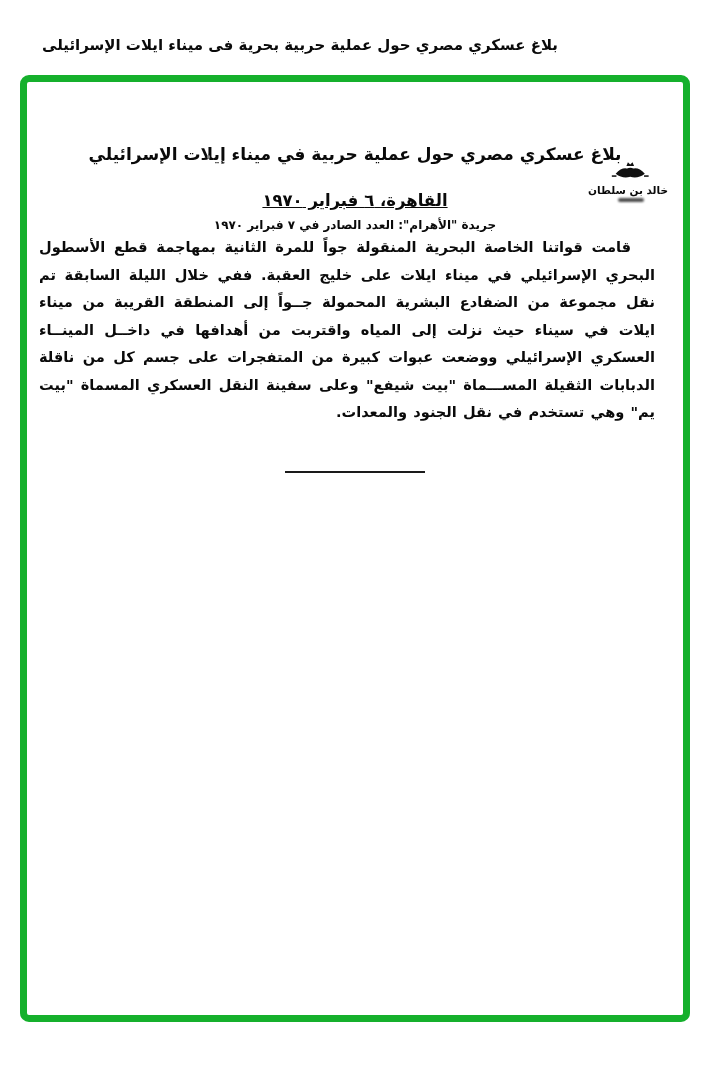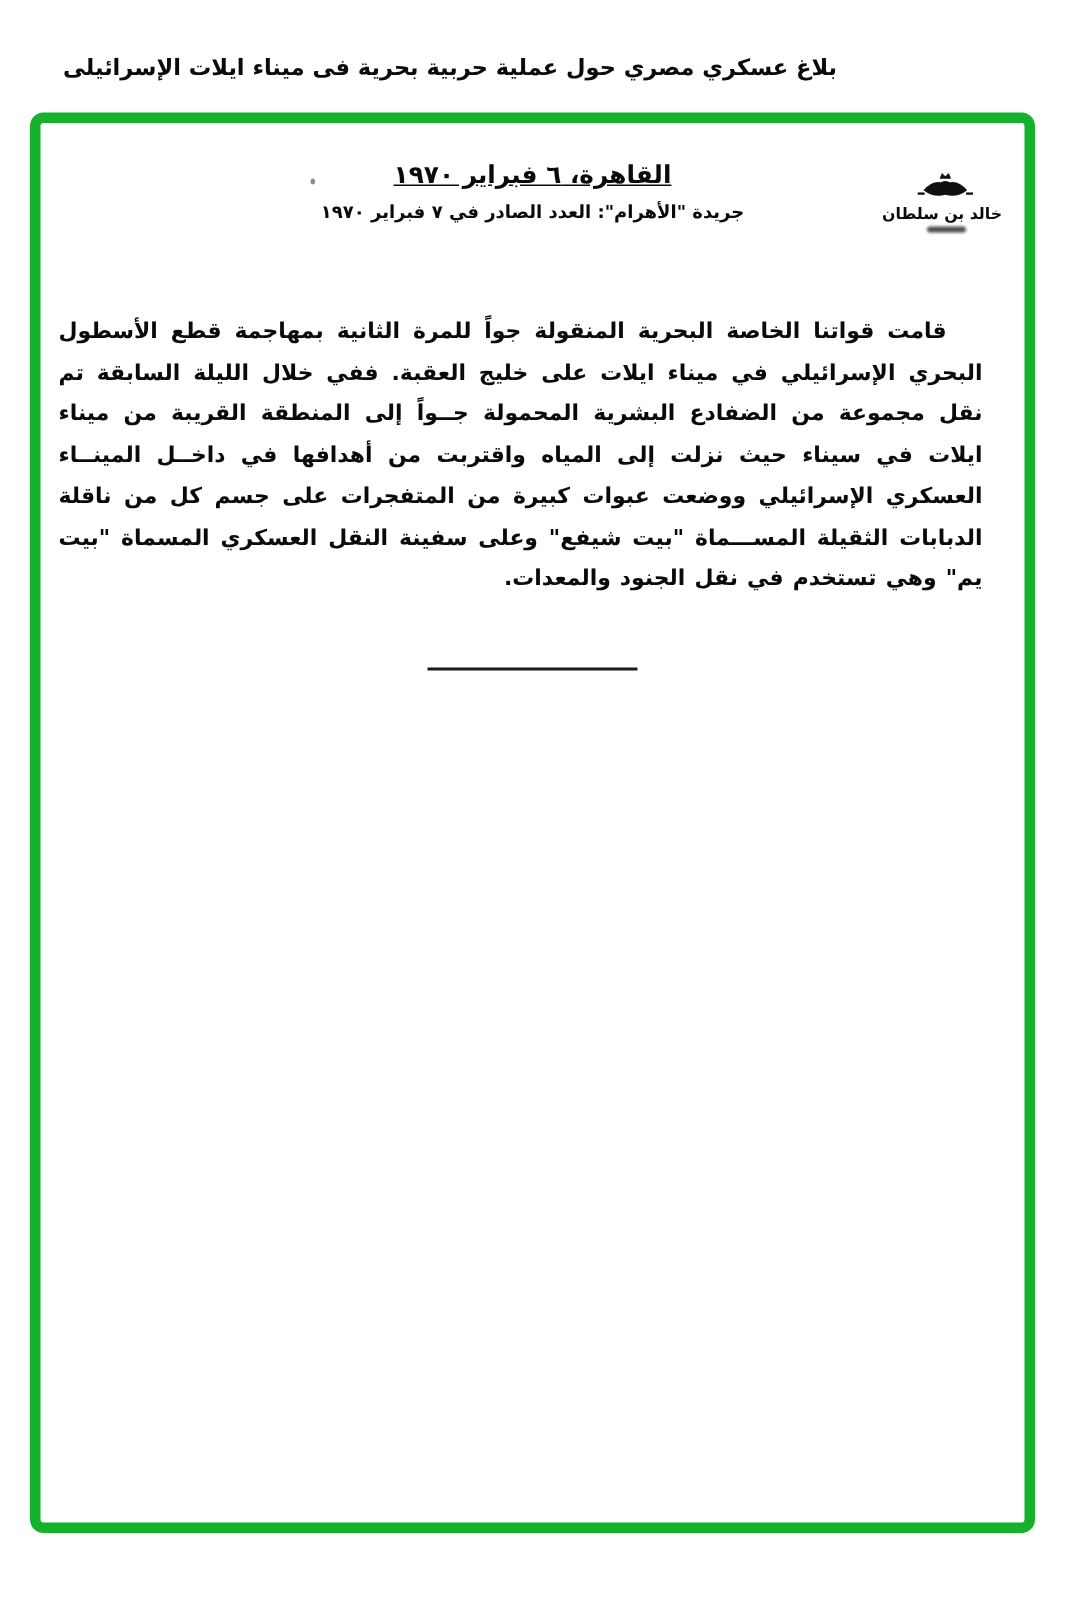--- a/index.html
+++ b/index.html
@@ -13,21 +13,21 @@
     text-align:center;font-size:15px;font-weight:bold;
     direction:rtl;letter-spacing:0;
   }
   .frame{
     position:absolute;left:20px;top:75px;width:670px;height:947px;
     box-sizing:border-box;border:7px solid var(--border-green,#15b02c);
     border-radius:9px;background:#ffffff;
   }
   .inner{position:relative;width:100%;height:100%;direction:rtl;}
   .stamp{
-    position:absolute;top:8px;right:15px;width:74px;text-align:center;
+    position:absolute;top:19px;right:15px;width:74px;text-align:center;
     filter:blur(.2px);
   }
   .crest{display:block;margin:0 auto -1px;}
   .stamp-name{
     font-size:10.5px;font-weight:bold;white-space:nowrap;line-height:12px;
   }
   .stamp-sub{
     width:26px;height:4px;margin:2px auto 0;background:#000;
     opacity:.7;filter:blur(1px);border-radius:2px;
   }
@@ -40,21 +40,21 @@
     font-size:17px;font-weight:bold;line-height:24px;
   }
   .dateline{
     margin-top:24px;text-align:center;
     font-size:16.5px;font-weight:bold;line-height:22px;text-decoration:underline;
   }
   .source-line{
     margin-top:5px;text-align:center;
     font-size:12px;font-weight:bold;line-height:16px;
   }
-  .body-block{margin-top:58px;padding:0 28px 0 12px;}
+  .body-block{padding:0 28px 0 12px;}
   .para{
     font-size:14.6px;font-weight:bold;line-height:27.5px;
     text-align:justify;text-indent:24px;margin:0 0 15px;
     word-spacing:1px;
   }
   .divider{
     width:140px;height:0;border-top:2px solid #1a1a1a;
     margin:45px auto 0;filter:blur(.2px);
   }
 </style>
@@ -77,20 +77,21 @@
             <ellipse cx="29" cy="13" rx="6" ry="5"></ellipse>
             <rect x="5" y="18" width="6" height="2"></rect>
             <rect x="47" y="18" width="6" height="2"></rect>
           </g>
         </svg>
       </span>
       <div class="stamp-name">خالد بن سلطان</div>
       <div class="stamp-sub"></div>
     </div>
 
+    <div class="doc-title">بلاغ عسكري مصري حول عملية حربية في ميناء إيلات الإسرائيلي</div>
 
     <div class="dateline">القاهرة، ٦ فبراير ١٩٧٠</div>
 
     <div class="source-line">جريدة "الأهرام": العدد الصادر في ٧ فبراير ١٩٧٠</div>
 
     <div class="body-block">
       <p class="para">قامت قواتنا الخاصة البحرية المنقولة جواً للمرة الثانية بمهاجمة قطع الأسطول البحري الإسرائيلي في ميناء ايلات على خليج العقبة. ففي خلال الليلة السابقة تم نقل مجموعة من الضفادع البشرية المحمولة جــواً إلى المنطقة القريبة من ميناء ايلات في سيناء حيث نزلت إلى المياه واقتربت من أهدافها في داخــل المينــاء العسكري الإسرائيلي ووضعت عبوات كبيرة من المتفجرات على جسم كل من ناقلة الدبابات الثقيلة المســـماة "بيت شيفع" وعلى سفينة النقل العسكري المسماة "بيت يم" وهي تستخدم في نقل الجنود والمعدات.</p>
     </div>
 
     <div class="divider"></div>

